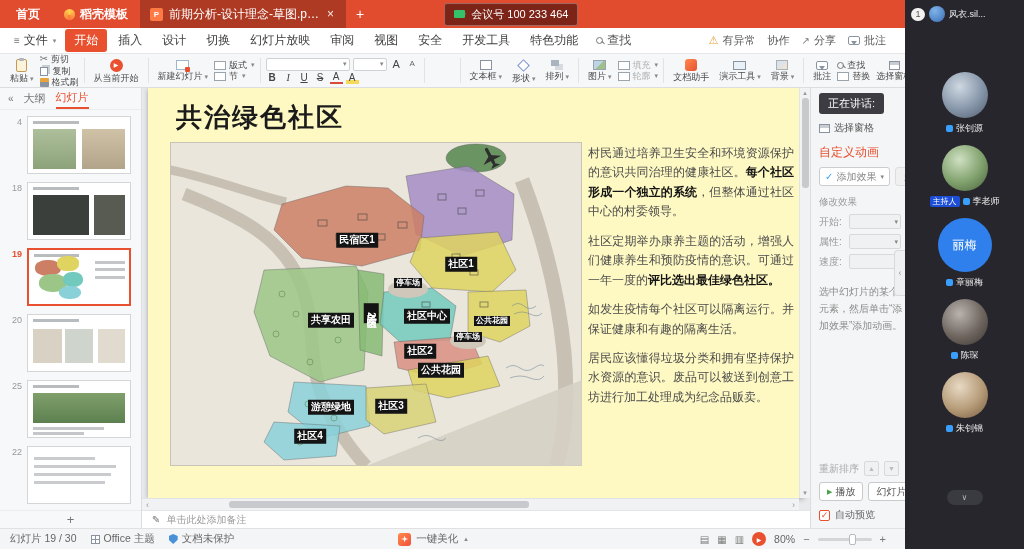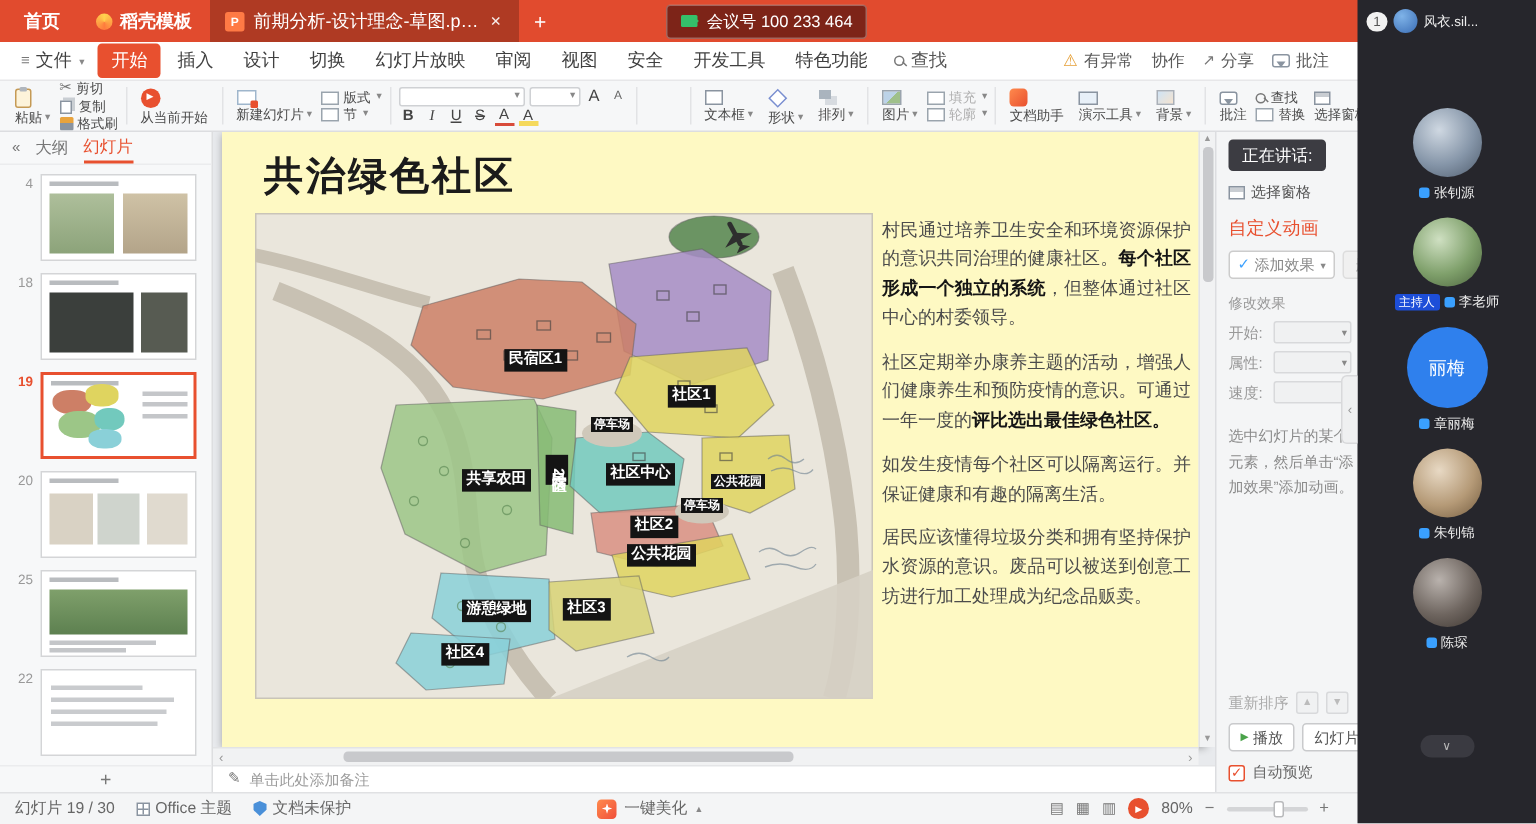--- a/index.html
+++ b/index.html
@@ -27,21 +27,21 @@
 .menu-find{display:flex;align-items:center;gap:4px;padding:0 8px;color:#555;}
 .menu-right{margin-left:auto;display:flex;align-items:center;gap:12px;padding-right:132px;color:#5a5a5a;font-size:11px;}
 .mr-item{display:flex;align-items:center;gap:4px;white-space:nowrap;}
 .warn-glyph{color:#e6a23c;font-size:11px;}
 .caret{font-size:7px;color:#888;margin-left:1px;}
 .gi{font-size:10px;line-height:1;color:#777;flex:none;}
 
 
 .ribbon{height:34px;background:#f6f7f8;border-bottom:1px solid #dcdde0;display:flex;align-items:center;padding:0 126px 0 6px;gap:2px;overflow:hidden;}
 .vsep{width:1px;align-self:stretch;background:#e2e3e5;margin:4px 3px;flex:none;}
-.big{display:flex;flex-direction:column;justify-content:center;gap:2px;font-size:9px;color:#4a4a4a;padding:2px 4px;border-radius:3px;line-height:1;flex:none;white-space:nowrap;}
+.big{display:flex;flex-direction:column;align-items:center;justify-content:center;gap:2px;font-size:9px;color:#4a4a4a;padding:2px 4px;border-radius:3px;line-height:1;flex:none;white-space:nowrap;}
 .lbl-row{display:flex;align-items:center;gap:1px;}
 .mini-col{display:flex;flex-direction:column;justify-content:center;gap:1px;flex:none;}
 .mini{display:flex;align-items:center;gap:3px;font-size:9px;color:#4a4a4a;line-height:10px;white-space:nowrap;}
 .dis{color:#b0b0b0;}
 .ic-paste{width:11px;height:13px;border:1px solid #c59a55;background:#fdf3da;border-radius:2px;position:relative;}
 .ic-paste::before{content:"";position:absolute;top:-2px;left:2px;right:2px;height:3px;background:#b0b6bd;border-radius:1px;}
 .ic-playcur{width:13px;height:13px;border-radius:50%;background:#e8502f;color:#fff;font-size:6px;display:flex;align-items:center;justify-content:center;}
 .ic-newslide{width:13px;height:10px;border:1px solid #9fb6cc;background:#fff;position:relative;}
 .ic-newslide::after{content:"";position:absolute;right:-2px;bottom:-3px;width:5px;height:5px;background:#e8502f;border-radius:1px;}
 .ic-box{width:12px;height:9px;border:1px solid #9aa4ad;background:#fff;}
@@ -557,21 +557,21 @@
           </svg>
           <div id="map-labels">
               <div class="mlabel" style="left: 187px; top: 98px;">民宿区1</div>
               <div class="mlabel" style="left: 291px; top: 122px;">社区1</div>
               <div class="mlabel sm" style="left: 238px; top: 141px;">停车场</div>
               <div class="mlabel" style="left: 161px; top: 178px;">共享农田</div>
               <div class="mlabel vert" style="left: 201px; top: 171px;">民宿区2</div>
               <div class="mlabel" style="left: 257px; top: 174px;">社区中心</div>
               <div class="mlabel sm" style="left: 322px; top: 179px;">公共花园</div>
               <div class="mlabel sm" style="left: 298px; top: 195px;">停车场</div>
-              <div class="mlabel" style="left: 250px; top: 209px; margin-left: 16px;">社区2</div>
+              <div class="mlabel" style="left: 250px; top: 209px;">社区2</div>
               <div class="mlabel" style="left: 271px; top: 228px;">公共花园</div>
               <div class="mlabel" style="left: 161px; top: 265px;">游憩绿地</div>
               <div class="mlabel" style="left: 221px; top: 264px;">社区3</div>
               <div class="mlabel" style="left: 140px; top: 294px;">社区4</div>
             </div>
         </div>
 
         <div class="slide-text" id="slide-paragraphs">
             <p><span>村民通过培养卫生安全和环境资源保护的意识共同治理的健康社区。</span><span class="b">每个社区形成一个独立的系统</span><span>，但整体通过社区中心的村委领导。</span></p>
             <p><span>社区定期举办康养主题的活动，增强人们健康养生和预防疫情的意识。可通过一年一度的</span><span class="b">评比选出最佳绿色社区。</span></p>
@@ -705,28 +705,28 @@
         </div>
       </div>
       <div class="pt">
         <div class="av initial">丽梅</div>
         <div class="nm">
           <span class="mic"></span>
           <span>章丽梅</span>
         </div>
       </div>
       <div class="pt">
+        <div class="av tone-c"></div>
+        <div class="nm">
+          <span class="mic"></span>
+          <span>陈琛</span>
+        </div>
+      </div>
+      <div class="pt">
         <div class="av tone-d"></div>
         <div class="nm">
           <span class="mic"></span>
           <span>朱钊锦</span>
         </div>
       </div>
-      <div class="pt">
-        <div class="av tone-c"></div>
-        <div class="nm">
-          <span class="mic"></span>
-          <span>陈琛</span>
-        </div>
-      </div>
     </div>
   <div class="collapse-btn">∨</div>
 </div>
 
 </body></html>

